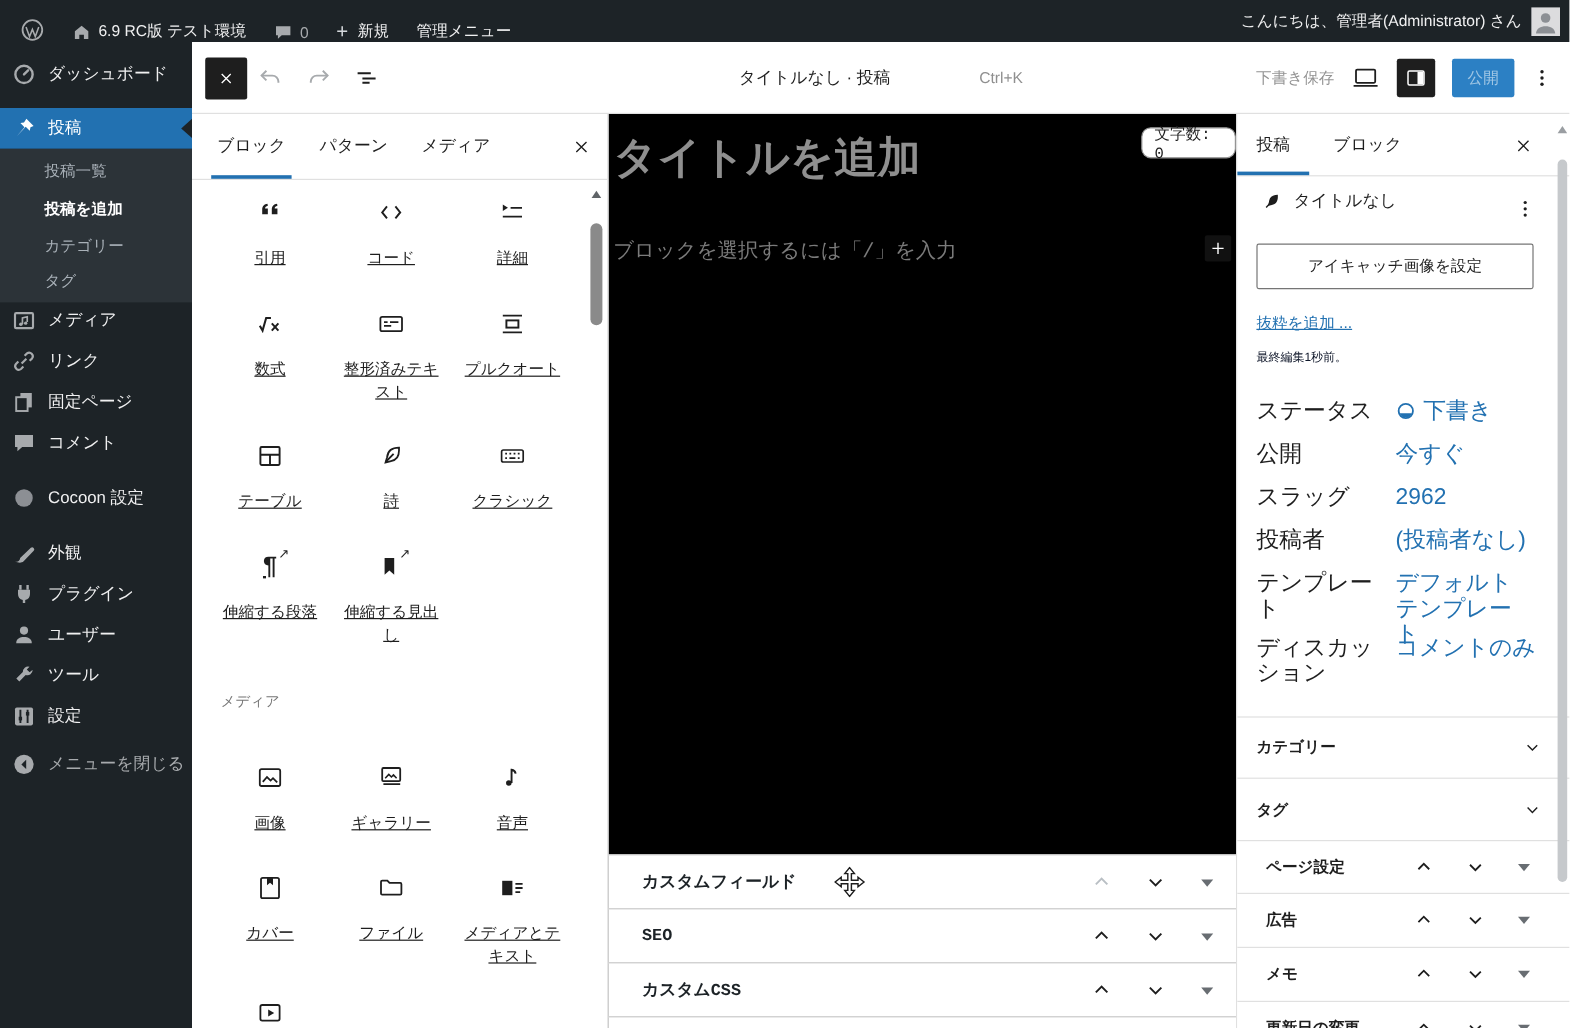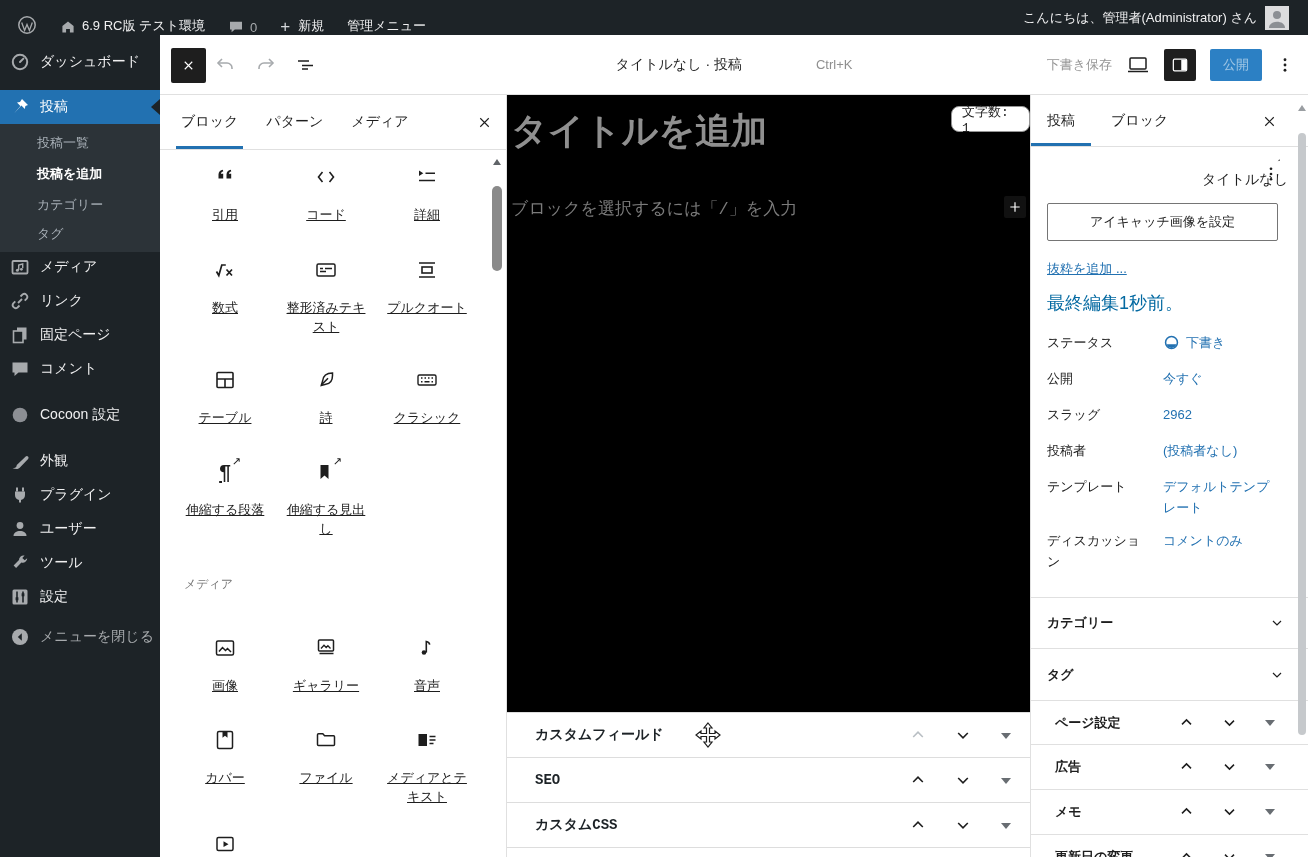--- a/index.html
+++ b/index.html
@@ -5,21 +5,21 @@
   * { margin:0; padding:0; box-sizing:border-box; }
   html,body { width:1308px; height:857px; overflow:hidden; }
   body { font-family:"Liberation Sans","DejaVu Sans",sans-serif; background:#fff; position:relative; font-size:13px; color:#1e1e1e; }
   svg { display:block; }
 
   
   .admin-bar { position:absolute; left:0; top:0; width:1308px; height:35px; background:#1d2327; color:#f0f0f1; display:flex; align-items:center; z-index:50; }
   .ab-left { display:flex; align-items:center; gap:9px; padding-left:10px; }
   .ab-item { display:flex; align-items:flex-end; gap:6px; padding:0 7px; height:35px; font-size:13px; }
   .ab-count { color:#a7aaad; }
-  .ab-right { margin-left:auto; display:flex; align-items:center; gap:8px; padding-right:19px; font-size:13px; }
+  .ab-right { margin-left:auto; display:flex; align-items:center; gap:8px; padding-right:8px; font-size:13px; }
   .ab-icon { color:#a7aaad; }
   .ab-plus { font-size:17px; color:#d5d8dc; line-height:1; margin-right:2px; }
 
   
   .admin-menu { position:absolute; left:0; top:35px; width:160px; height:822px; background:#1d2327; overflow:hidden; z-index:40; }
   .menu-item { position:absolute; left:0; width:160px; height:34px; display:flex; align-items:center; gap:10px; padding-left:10px; color:#f0f0f1; font-size:14px; cursor:pointer; }
   .menu-item .mi { width:20px; height:20px; color:#a7aaad; flex:0 0 20px; }
   .menu-item.active { background:#2271b1; color:#fff; }
   .menu-item.active .mi { color:#fff; }
   .menu-item.dim { color:#a7aaad; }
@@ -69,27 +69,27 @@
   .mb-ctl { position:absolute; top:14px; width:16px; height:16px; cursor:pointer; }
   .mb-tri { position:absolute; top:20px; width:0; height:0; border-left:5px solid transparent; border-right:5px solid transparent; border-top:6px solid #686d72; cursor:pointer; }
   .cursor-move { position:absolute; left:188px; top:627px; width:26px; height:26px; z-index:60; pointer-events:none; }
 
   
   .sidebar-r { position:absolute; right:0; top:60px; width:278px; height:762px; background:#fff; border-left:1px solid #e0e0e0; overflow:hidden; z-index:25; }
   .sr-tabs { position:absolute; left:0; top:0; width:100%; height:52px; border-bottom:1px solid #e0e0e0; display:flex; }
   .sr-tab { display:flex; align-items:center; padding:0 16px; font-size:14px; position:relative; cursor:pointer; }
   .sr-tab.active::after { content:""; position:absolute; left:0; right:0; bottom:0; height:3.5px; background:#2271b1; }
   .sr-close { position:absolute; right:30px; top:18px; width:17px; height:17px; cursor:pointer; }
-  .post-card { position:absolute; left:20px; top:64px; right:20px; height:30px; display:flex; align-items:flex-end; gap:9px;flex-direction:column; }
+  .post-card { position:absolute; left:20px; top:64px; right:20px; height:30px; display:flex; align-items:flex-start; gap:9px; }
   .post-card-title { font-size:14px; color:#1e1e1e; }
   .post-card-kebab { position:absolute; right:8px; top:6px; width:18px; height:18px; cursor:pointer; }
   .btn-featured { position:absolute; left:16px; top:108px; width:231px; height:38px; background:#fff; border:1px solid #757575; border-radius:2px; font-size:13px; color:#1e1e1e; display:flex; align-items:center; justify-content:center; cursor:pointer; font-family:inherit; }
   .link-excerpt { position:absolute; left:16px; top:165px; font-size:13px; color:#2271b1; text-decoration:underline; cursor:pointer; }
-  .last-edited { position:absolute; left:16px; top:196px; font-size:18px; color:#0369a1; }
-  .sr-row { position:absolute; left:16px; right:14px; display:flex; font-size:13px; line-height:21px; }
+  .last-edited { position:absolute; left:16px; top:196px; font-size:10px; color:#0f172a; }
+  .sr-row { position:absolute; left:16px; right:14px; display:flex; font-size:19px; line-height:21px; }
   .sr-row .lbl { width:116px; flex:0 0 116px; color:#1e1e1e; }
   .sr-row .val { color:#2271b1; cursor:pointer; display:flex; align-items:flex-start; gap:6px; }
   .sr-panel { position:absolute; left:0; width:278px; border-top:1px solid #e0e0e0; background:#fff; }
   .sr-panel .ttl { position:absolute; left:16px; top:50%; transform:translateY(-50%); font-size:13px; font-weight:700; color:#1e1e1e; }
   .sr-panel .chev { position:absolute; right:24px; top:50%; transform:translateY(-50%); width:16px; height:16px; cursor:pointer; }
   .sr-mb .ttl { left:24px; }
   
   .sr-sb-up { position:absolute; right:2px; top:10px; width:0; height:0; border-left:4px solid transparent; border-right:4px solid transparent; border-bottom:6px solid #9a9ea2; }
   .sr-sb-thumb { position:absolute; right:2px; top:38px; width:8px; height:602px; background:#c6c9cc; border-radius:4px; cursor:pointer; }
 </style>
@@ -502,21 +502,21 @@
     </div>
 
     <div class="ins-sb">
       <div class="ins-sb-up"></div>
       <div class="ins-sb-thumb"></div>
     </div>
   </div>
 
   <div class="canvas">
     <div class="post-title-ph">タイトルを追加</div>
-    <div class="char-count">文字数: 1</div>
+    <div class="char-count">文字数: 0</div>
     <div class="block-ph">ブロックを選択するには「/」を入力</div>
     <div class="btn-add-block">
       <svg width="14" height="14" viewBox="0 0 24 24">
           <path d="M12 4v16M4 12h16" stroke="#fff" stroke-width="2"></path>
         </svg>
     </div>
 
     <div class="metabox-row" style="top:617px">
       <span class="metabox-label">カスタムフィールド</span>
       <span class="mb-ctl" style="left:403px">

